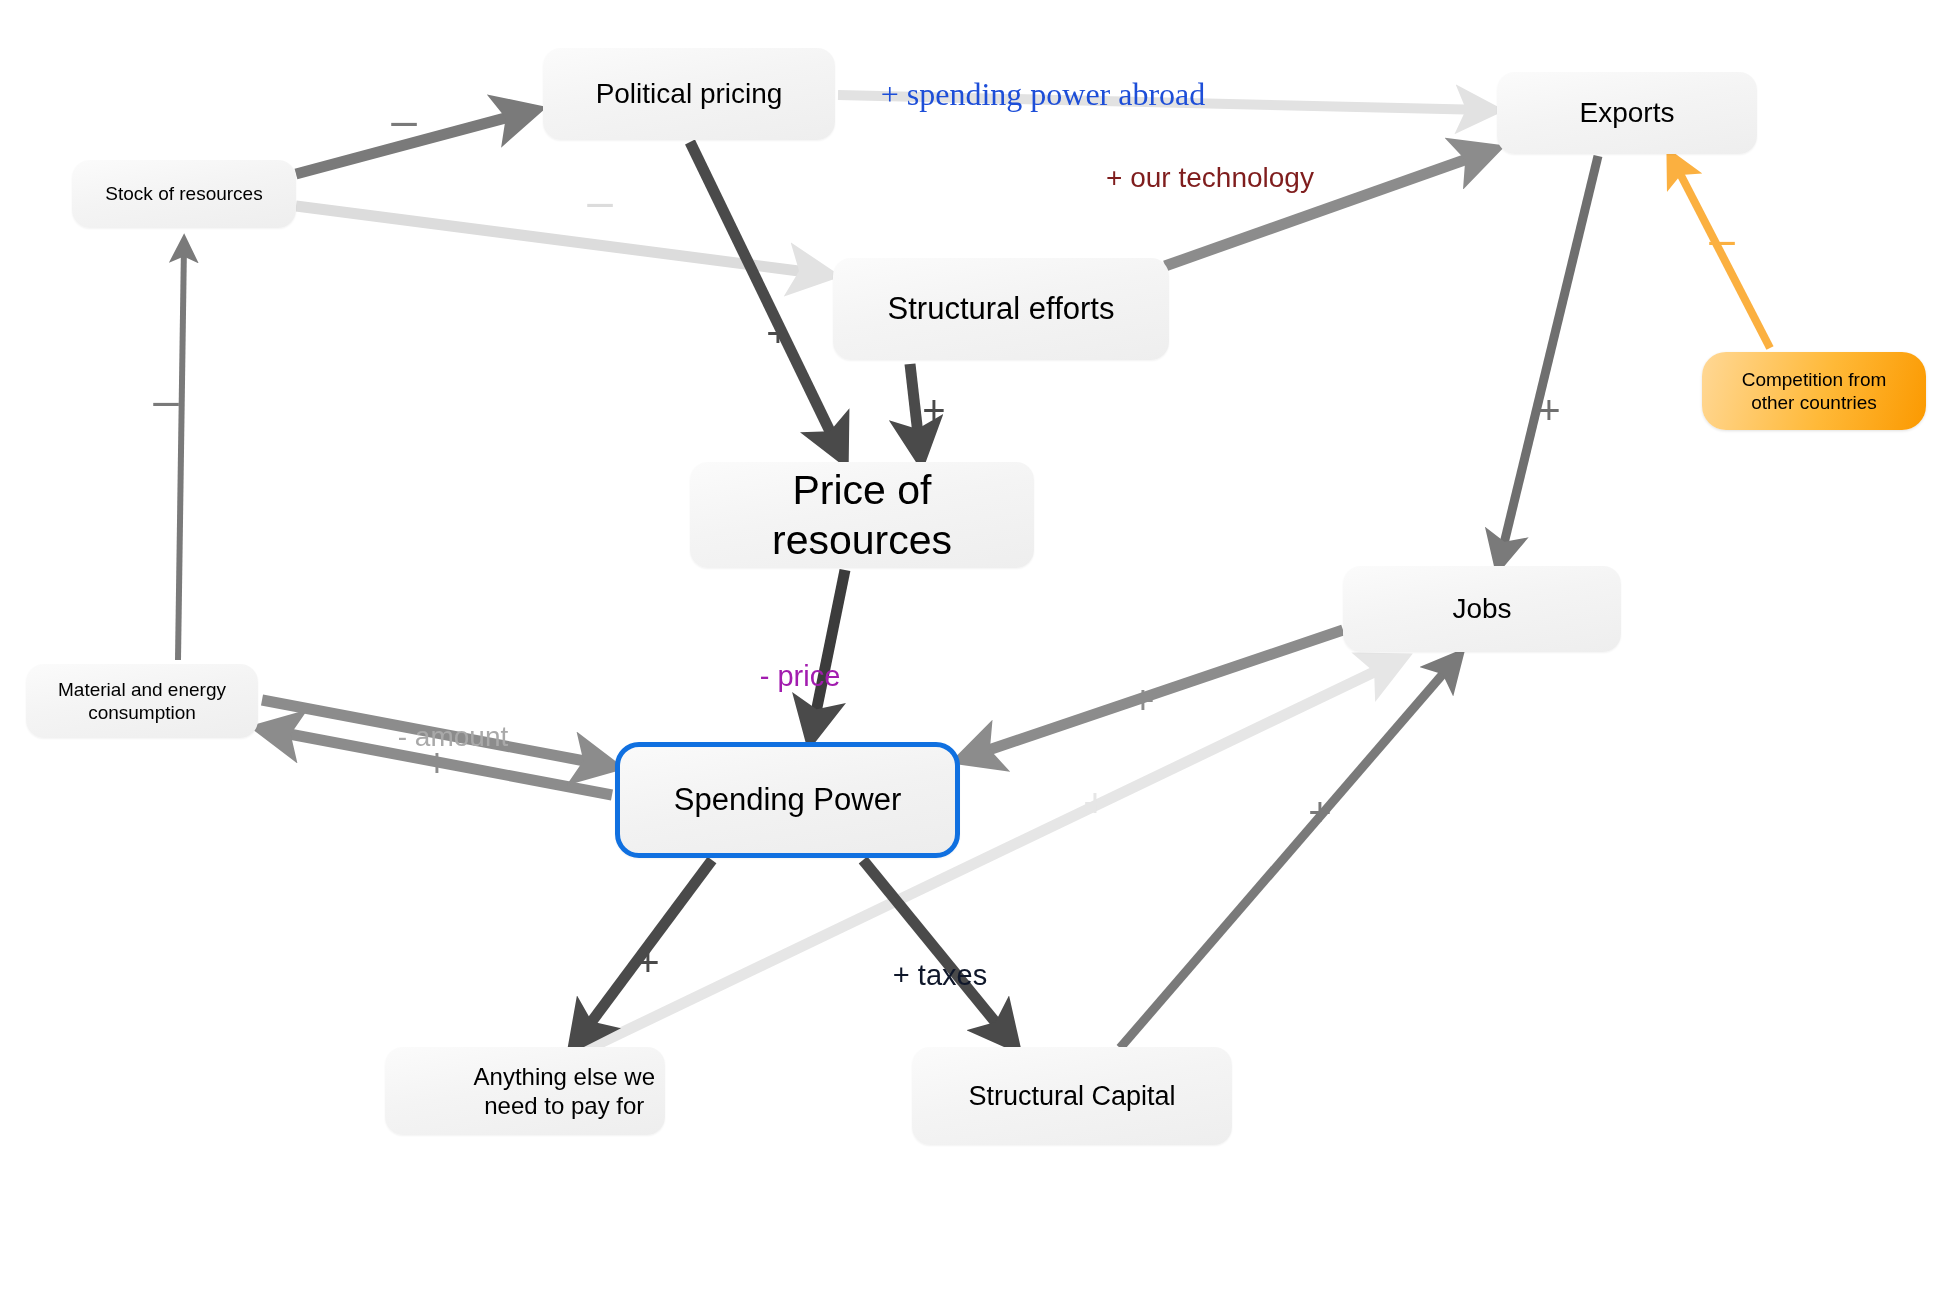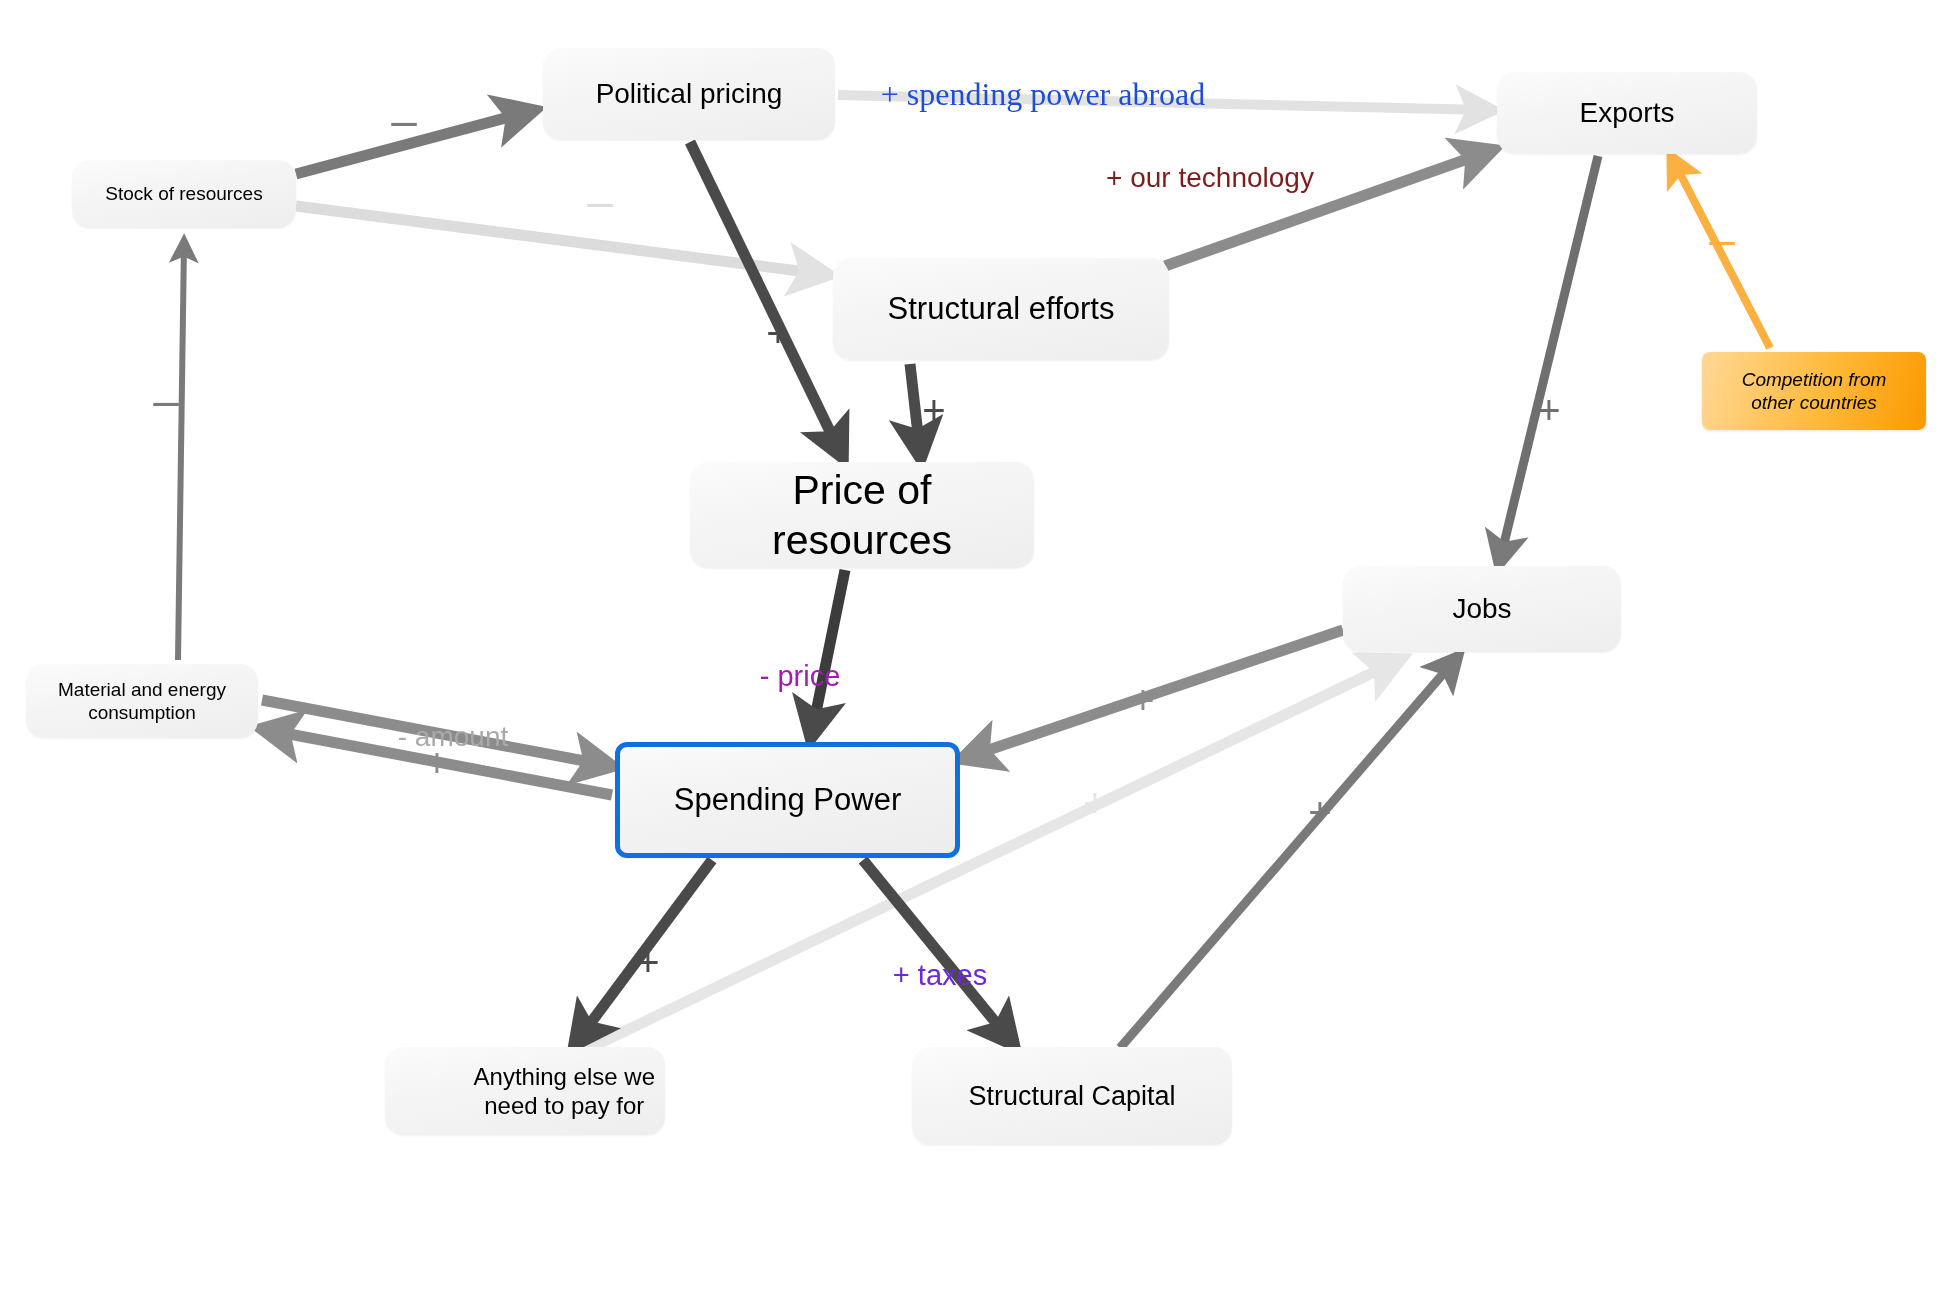--- a/index.html
+++ b/index.html
@@ -30,28 +30,27 @@
     border-radius: 18px;
     color: #000000;
     line-height: 1.22;
     background: linear-gradient(170deg, #fbfbfb 0%, #f4f4f4 45%, #eeeeee 100%);
     box-shadow: 0 1px 2px rgba(0,0,0,0.05);
     z-index: 5;
     padding: 4px 10px;
   }
   .node.selected {
     border: 5px solid #1070e0;
-    border-radius: 12px;
+    border-radius: 24px;
     background: linear-gradient(170deg, #fafafa 0%, #f2f2f2 50%, #ededed 100%);
   }
   .node.highlight {
     background: linear-gradient(105deg, #ffd896 0%, #ffb938 55%, #fb9900 100%);
-    border-radius: 8px;
+    border-radius: 24px;
     box-shadow: 0 1px 3px rgba(0,0,0,0.12);
-    font-style: italic;
   }
   .edge-label {
     position: absolute;
     white-space: nowrap;
     z-index: 6;
     pointer-events: none;
   }
   .sign {
     position: absolute;
     z-index: 6;
@@ -165,14 +164,14 @@
     <div class="sign" style="left: 1722px; top: 239px; transform: translate(-50%, -50%); color: rgb(251, 176, 64); font-size: 46px;">–</div>
     <div class="sign" style="left: 1549px; top: 410px; transform: translate(-50%, -50%); color: rgb(111, 111, 111); font-size: 40px;">+</div>
     <div class="sign" style="left: 166px; top: 400px; transform: translate(-50%, -50%); color: rgb(122, 122, 122); font-size: 46px;">–</div>
     <div class="edge-label" style="left: 800px; top: 676px; transform: translate(-50%, -50%); color: #a21caf; font-size: 29px;">- price</div>
     <div class="edge-label" style="left: 453px; top: 737px; transform: translate(-50%, -50%); color: rgb(169, 169, 169); font-size: 28px;">- amount</div>
     <div class="sign" style="left: 437px; top: 763px; transform: translate(-50%, -50%); color: rgb(140, 140, 140); font-size: 40px;">+</div>
     <div class="sign" style="left: 1143px; top: 700px; transform: translate(-50%, -50%); color: rgb(140, 140, 140); font-size: 40px;">+</div>
     <div class="sign" style="left: 1095px; top: 803px; transform: translate(-50%, -50%); color: rgb(230, 230, 230); font-size: 40px;">+</div>
     <div class="sign" style="left: 1320px; top: 812px; transform: translate(-50%, -50%); color: rgb(122, 122, 122); font-size: 40px;">+</div>
     <div class="sign" style="left: 648px; top: 962px; transform: translate(-50%, -50%); color: rgb(74, 74, 74); font-size: 40px;">+</div>
-    <div class="edge-label" style="left: 940px; top: 975px; transform: translate(-50%, -50%); color: #6d28d9; font-size: 29px;">+ taxes</div>
+    <div class="edge-label" style="left: 940px; top: 975px; transform: translate(-50%, -50%); color: #0f172a; font-size: 29px;">+ taxes</div>
   </div>
 
 </body></html>

